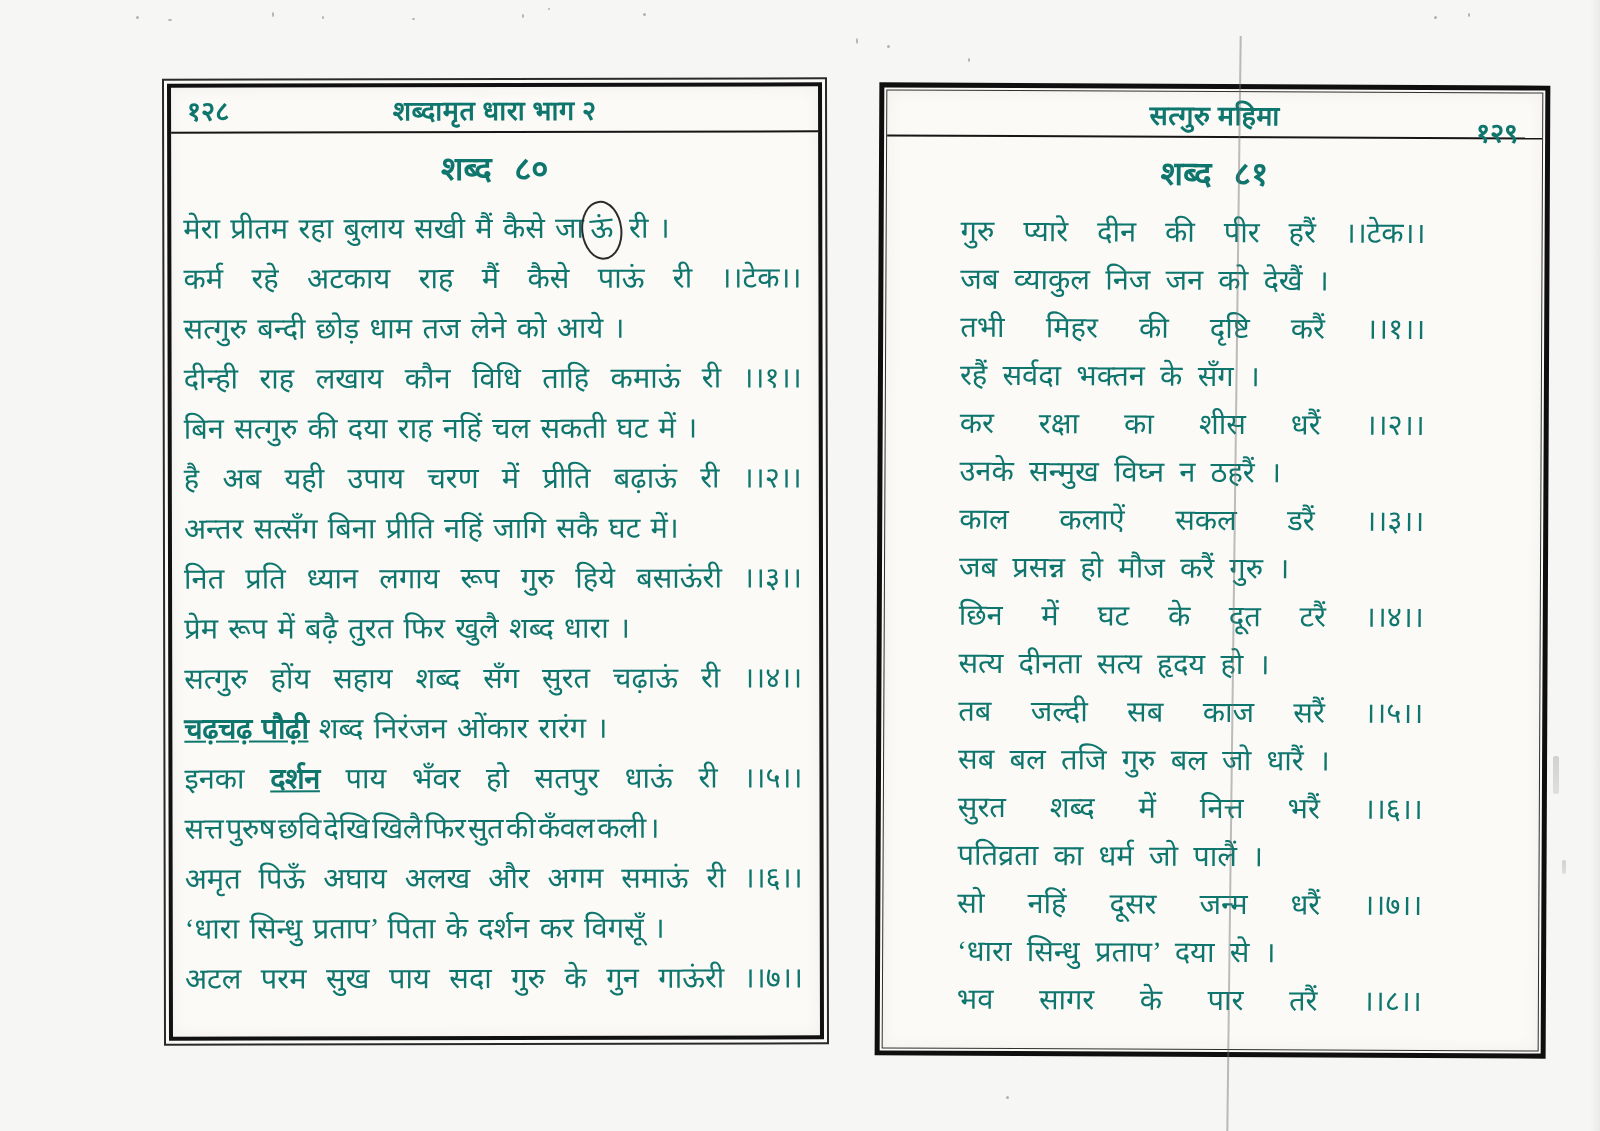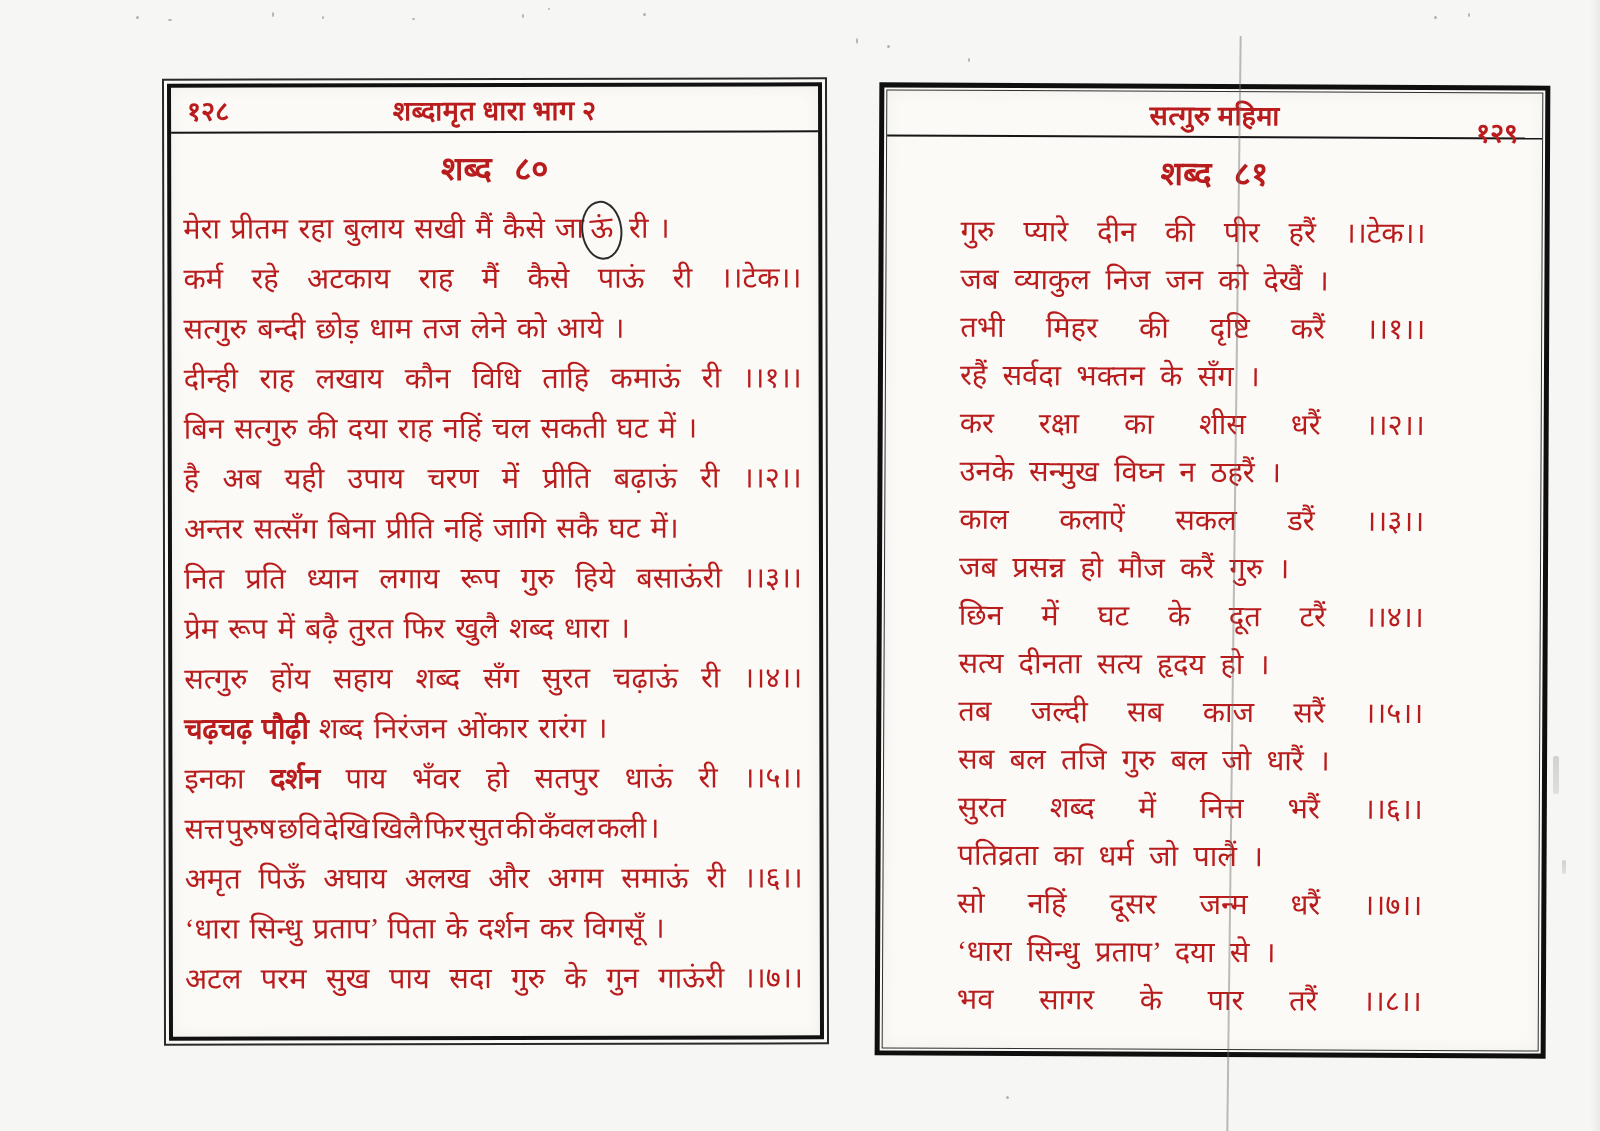--- a/index.html
+++ b/index.html
@@ -2,21 +2,21 @@
 <html><head>
 <meta charset="utf-8">
 <style>
   html,body { margin:0; padding:0; }
   body {
     width:1600px; height:1131px;
     background:#f5f5f2;
     font-family:"Liberation Serif","DejaVu Serif",serif;
     overflow:hidden;
   }
-  .canvas { position:relative; width:1600px; height:1131px; background:#f6f6f4; color:#b91c1c; }
+  .canvas { position:relative; width:1600px; height:1131px; background:#f6f6f4; color:#0f766e; }
 
   
   .page { position:absolute; background:#fbfaf7; box-sizing:border-box; }
   .page-left  { left:163px; top:78px;  width:665px; height:967px; border:2px solid #2a2a2a; transform:rotate(-0.12deg); }
   .page-right { left:877px; top:84px;  width:671px; height:973px; border:5px solid #0f0f0f; transform:rotate(0.28deg); }
   .frame { position:absolute; box-sizing:border-box; background:#fbfaf7; box-shadow: inset 0 0 16px rgba(70,60,45,.06); }
   .page-left  .frame { inset:3px; border:4px solid #111; }
   .page-right .frame { inset:2px; border:1.5px solid #2f2f2f; }
 
   
@@ -31,21 +31,21 @@
   
   .stitle { text-align:center; font-weight:bold; font-size:33px; margin:12px 0 14px; word-spacing:14px; }
   .vbody { box-sizing:border-box; }
   .page-left  .vbody { padding:0 17px 0 12px; }
   .page-right .vbody { padding:0 116px 0 74px; }
   .vline { font-size:29px; }
   .page-left  .vline { height:50px; line-height:49px; word-spacing:3px; }
   .page-right .vline { height:48px; line-height:47px; word-spacing:8px; }
   .vline.just  { text-align:justify; text-align-last:justify; word-spacing:normal; }
   .vline.tight { word-spacing:-4px; letter-spacing:-0.5px; }
-  .seg-heavy { font-weight:bold; letter-spacing:-0.5px; }
+  .seg-heavy { font-weight:bold; letter-spacing:-0.5px;text-decoration:underline; }
   .circled {
     display:inline-block;
     border:2.2px solid #2b2b2b;
     border-radius:50%;
     padding:1px 7px 5px 7px;
     margin:-6px -3px -2px -3px;
     transform:rotate(-6deg);
   }
 
   

